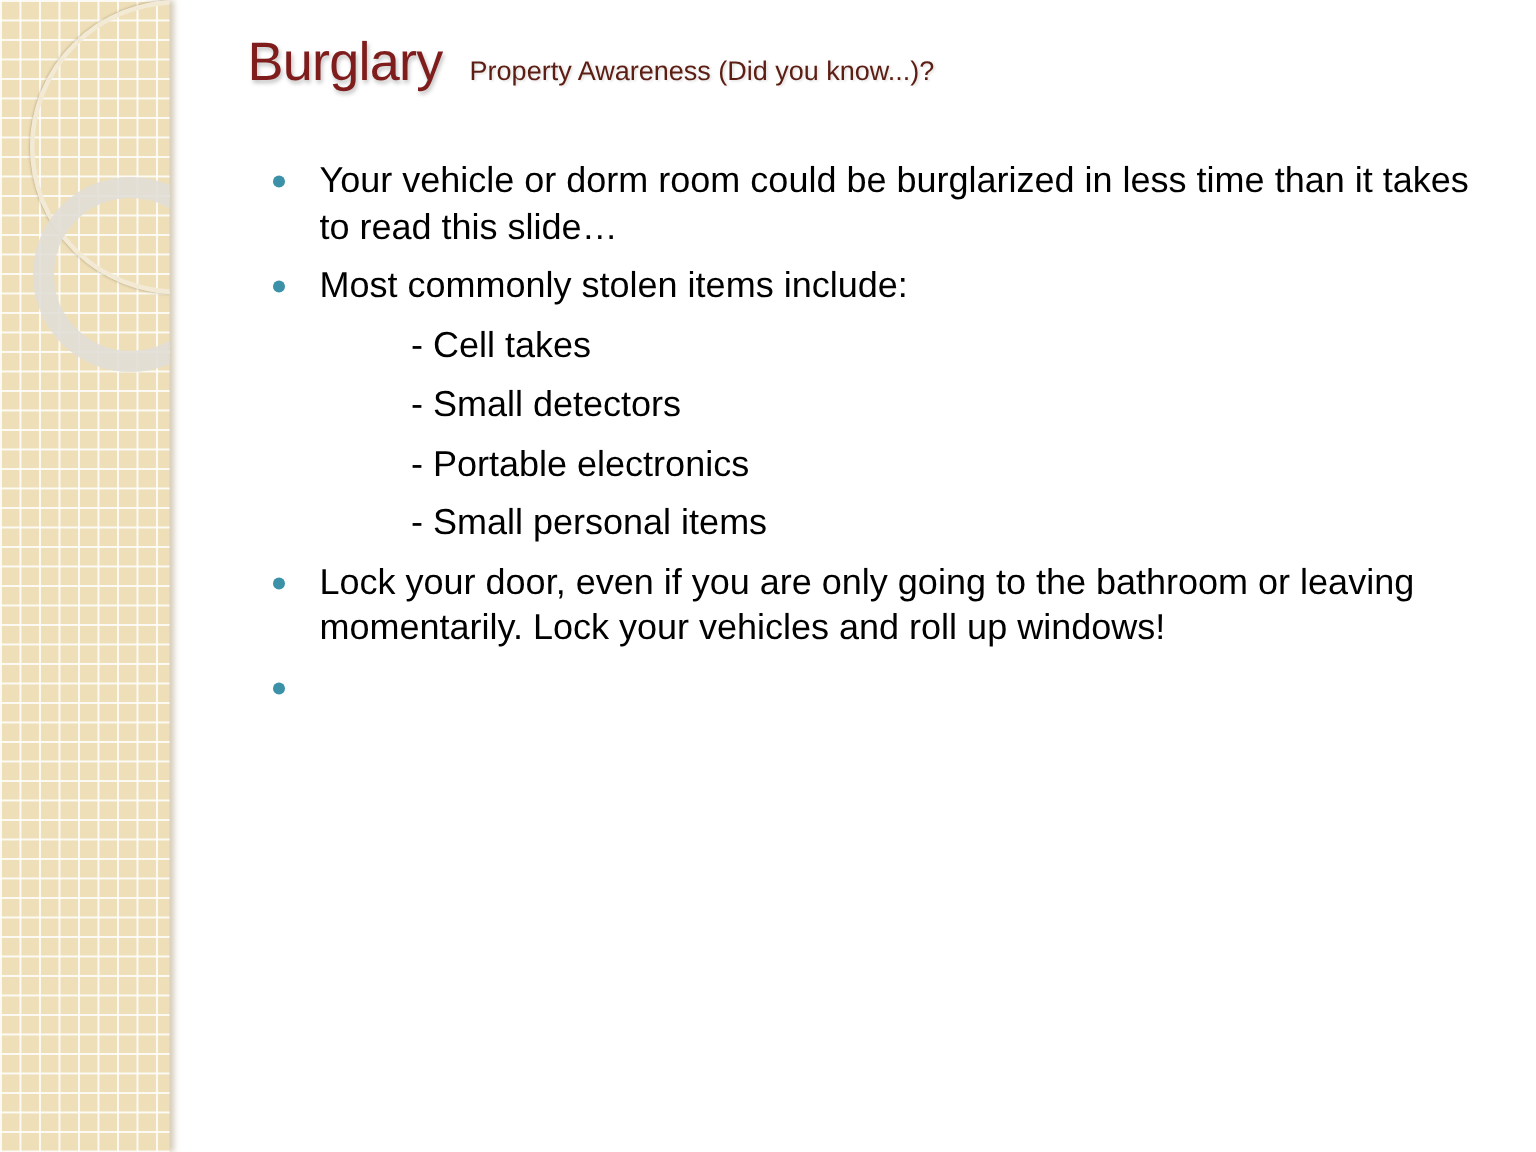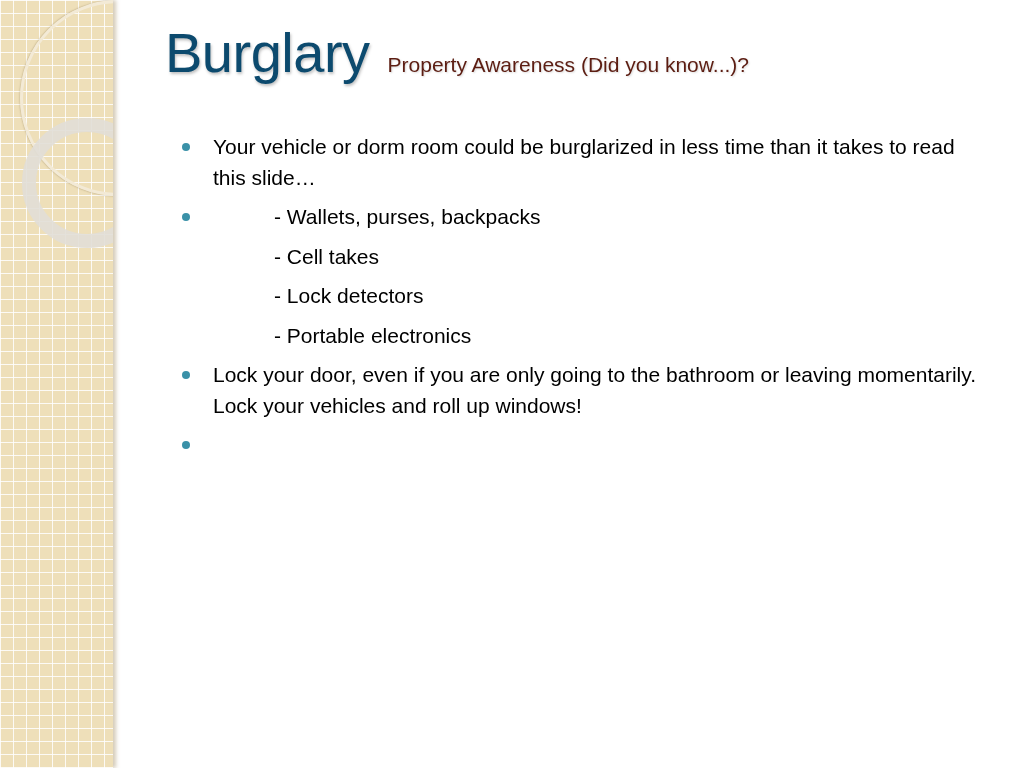--- a/index.html
+++ b/index.html
@@ -13,23 +13,23 @@
       linear-gradient(to bottom, rgba(255,255,255,0.85) 1px, transparent 1px);
     background-size: 13px 13px;
     box-shadow: 3px 0 4px rgba(160,140,100,0.45);
     overflow: hidden;
   }
   .ring1 { position: absolute; left: 20px; top: 0px; width: 190px; height: 190px; border-radius: 50%;
            border: 3px solid #f3ead6; box-shadow: 0 0 2px rgba(120,100,60,0.6); }
   .ring2 { position: absolute; left: 22px; top: 118px; width: 130px; height: 130px; border-radius: 50%;
            border: 14px solid rgba(225,222,215,0.9); box-sizing: border-box; }
   .title-row { position: absolute; left: 165px; top: 20px; display: flex; align-items: baseline; }
-  .title { font-size: 56px; color: #0c4a6e; text-shadow: 1px 2px 3px rgba(0,0,0,0.25); letter-spacing: -0.5px; }
-  .subtitle { font-size: 21px; color: #5c1d12; margin-left: 18px; text-shadow: 1px 1px 2px rgba(0,0,0,0.15); }
-  .content { position: absolute; left: 182px; top: 132px; width: 810px; color: #000; font-size: 21px; line-height: 30.5px; }
+  .title { font-size: 36px; color: #7f1d1d; text-shadow: 1px 2px 3px rgba(0,0,0,0.25); letter-spacing: -0.5px; }
+  .subtitle { font-size: 18px; color: #5c1d12; margin-left: 18px; text-shadow: 1px 1px 2px rgba(0,0,0,0.15); }
+  .content { position: absolute; left: 182px; top: 106px; width: 810px; color: #000; font-size: 24px; line-height: 30.5px; }
   .bullet { position: relative; padding-left: 31px; margin-bottom: 9px; }
   .bullet .dot { position: absolute; left: 0; top: 11px; width: 8px; height: 8px; border-radius: 50%; background: #3a91a8; }
   .sub { padding-left: 92px; margin-bottom: 9px; }
   .bold { font-weight: bold; }
   .u { }
 </style>
 </head>
 <body>
 
 <div class="sidebar">
@@ -42,25 +42,26 @@
   <span class="subtitle">Property Awareness (Did you know...)?</span>
 </div>
 
 <div class="content">
   <div class="bullet">
     <span class="dot"></span>
     <span>Your vehicle or dorm room could be burglarized in less time than it takes to read this slide…</span>
   </div>
   <div class="bullet">
     <span class="dot"></span>
+    <span>Most commonly stolen items include:</span>
   </div>
-  <div class="sub" style="padding-left:92px;">- Wallets,  purses,  backpacks</div>
   <div class="sub">- Cell takes</div>
-  <div class="sub">- Lock detectors</div>
+  <div class="sub">- Small detectors</div>
   <div class="sub">- Portable electronics</div>
+  <div class="sub">- Small personal items</div>
   <div class="bullet">
     <span class="dot"></span>
     <span>Lock your door, even if you are only going to the bathroom or leaving momentarily.  </span><span class="u">Lock your vehicles and roll up windows</span><span>!</span>
   </div>
   <div class="bullet">
     <span class="dot"></span>
   </div>
 </div>
 
 </body></html>

